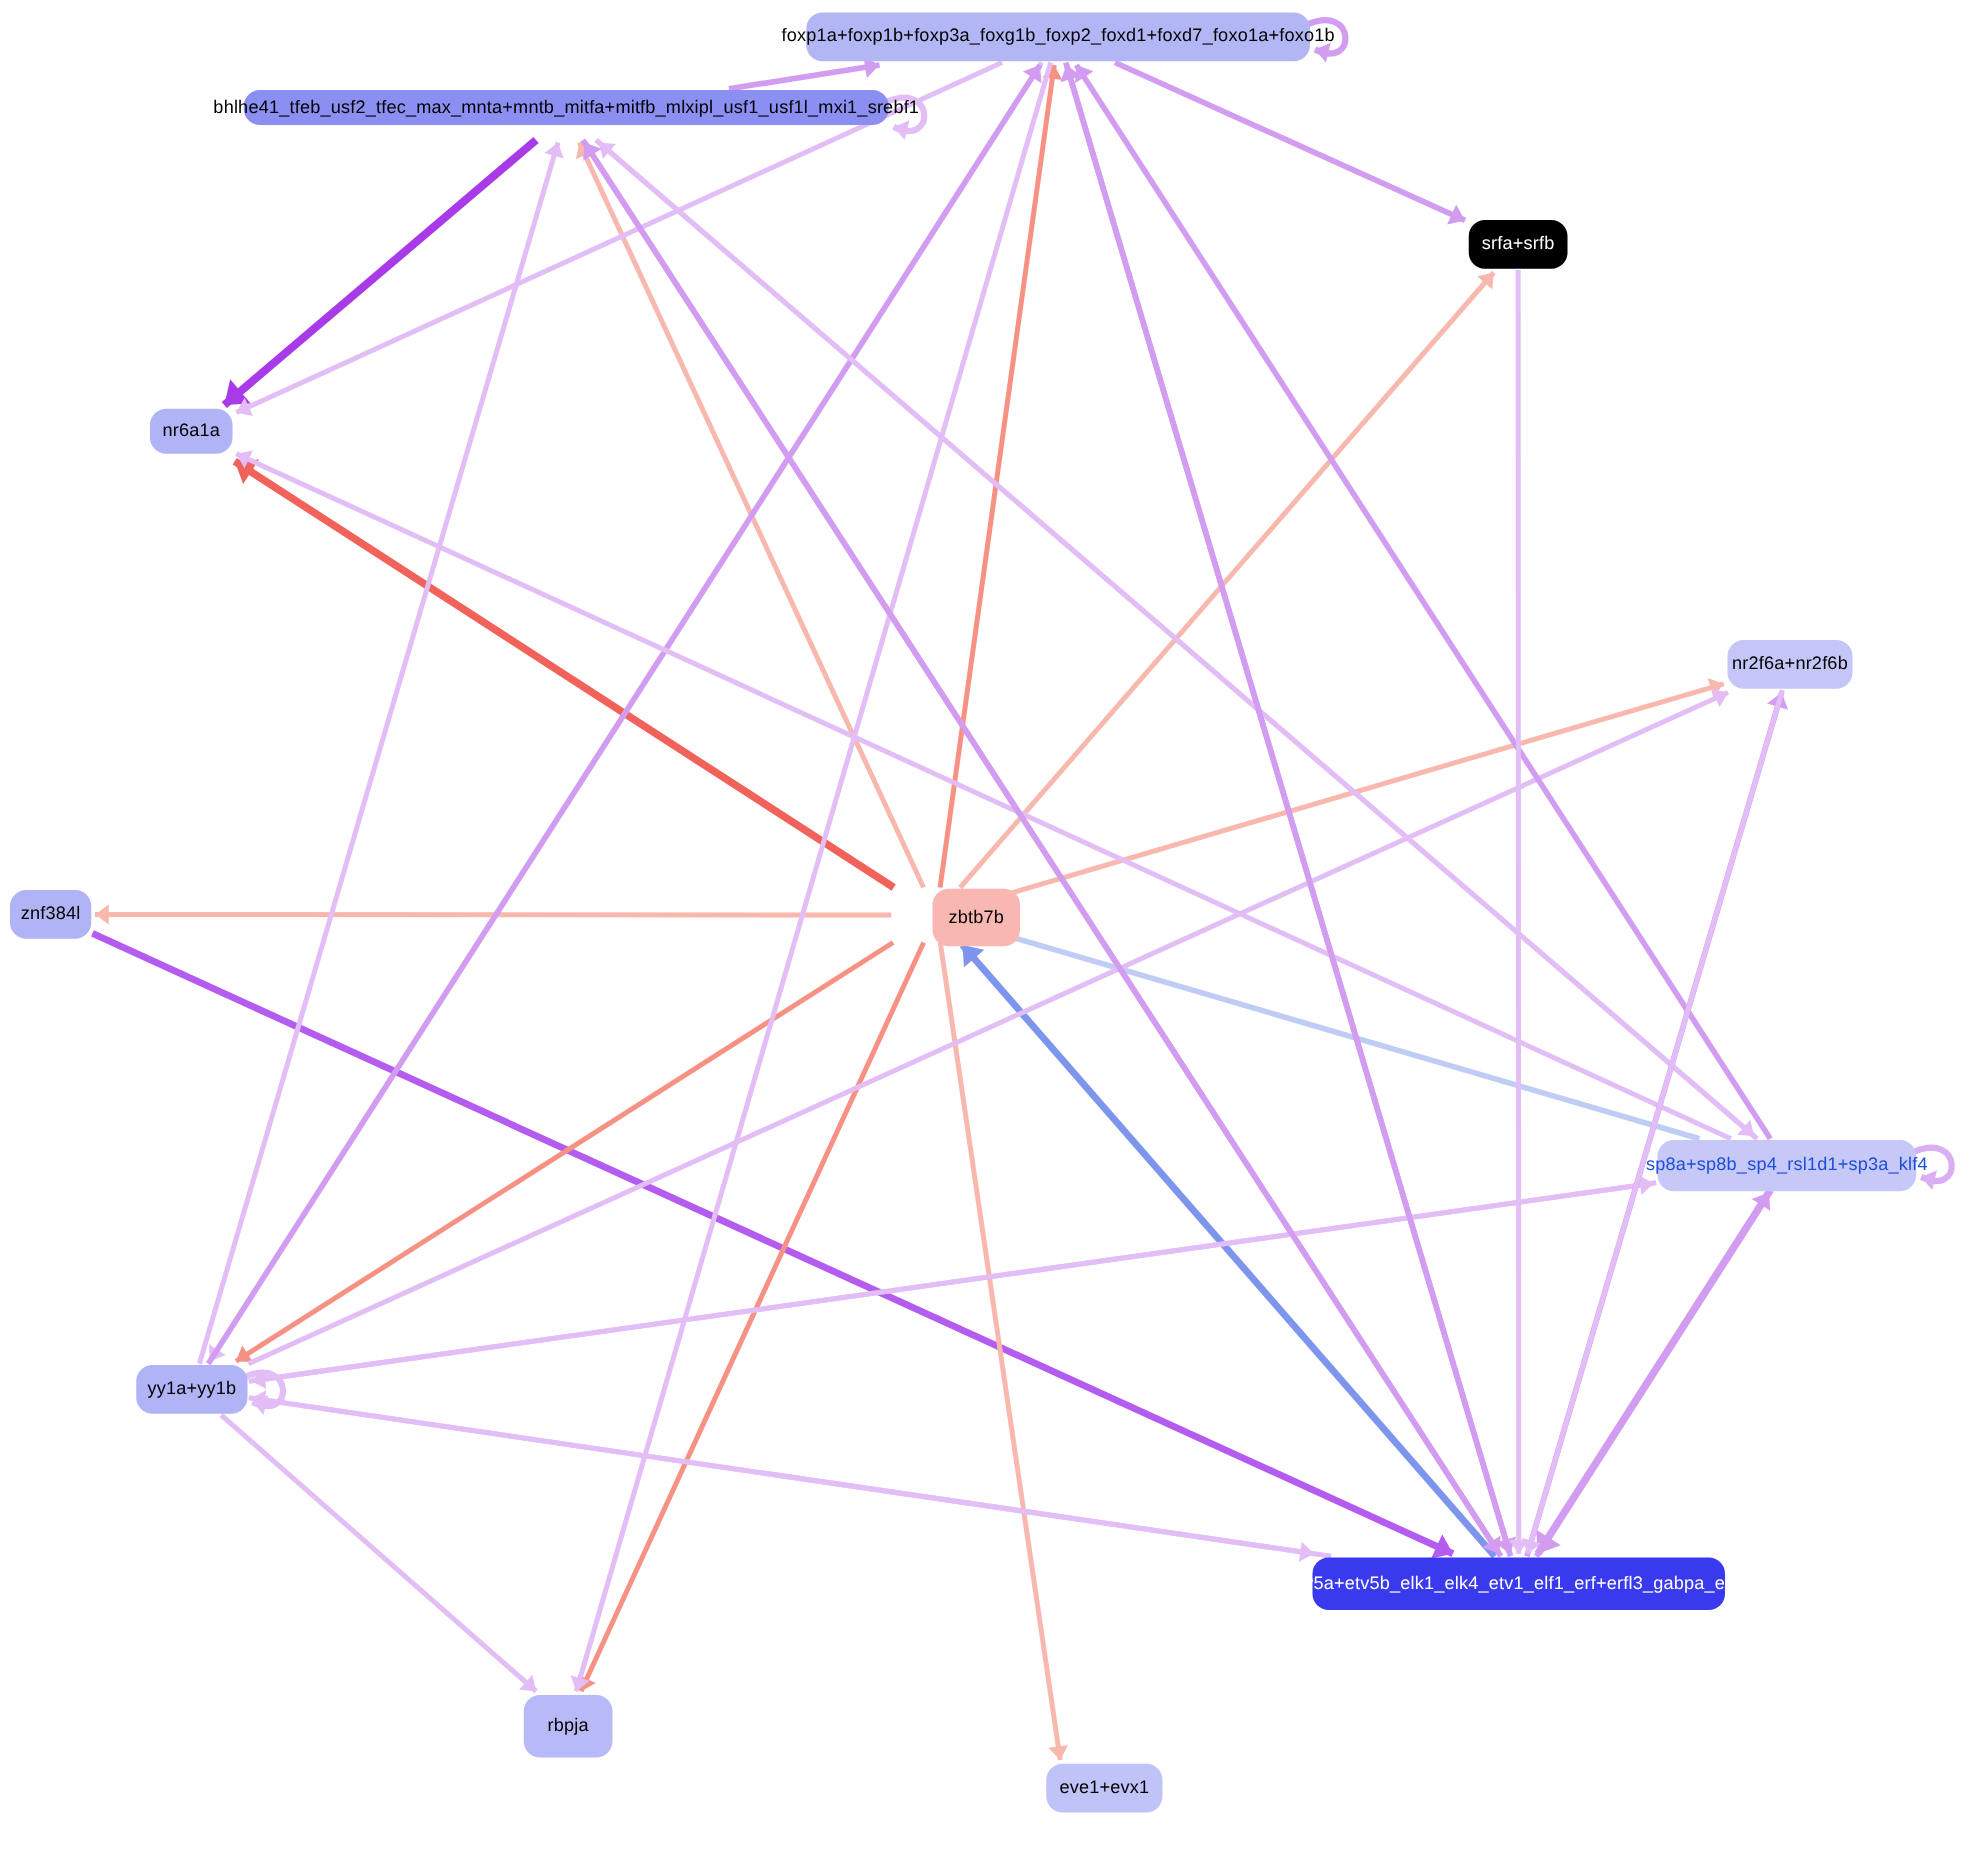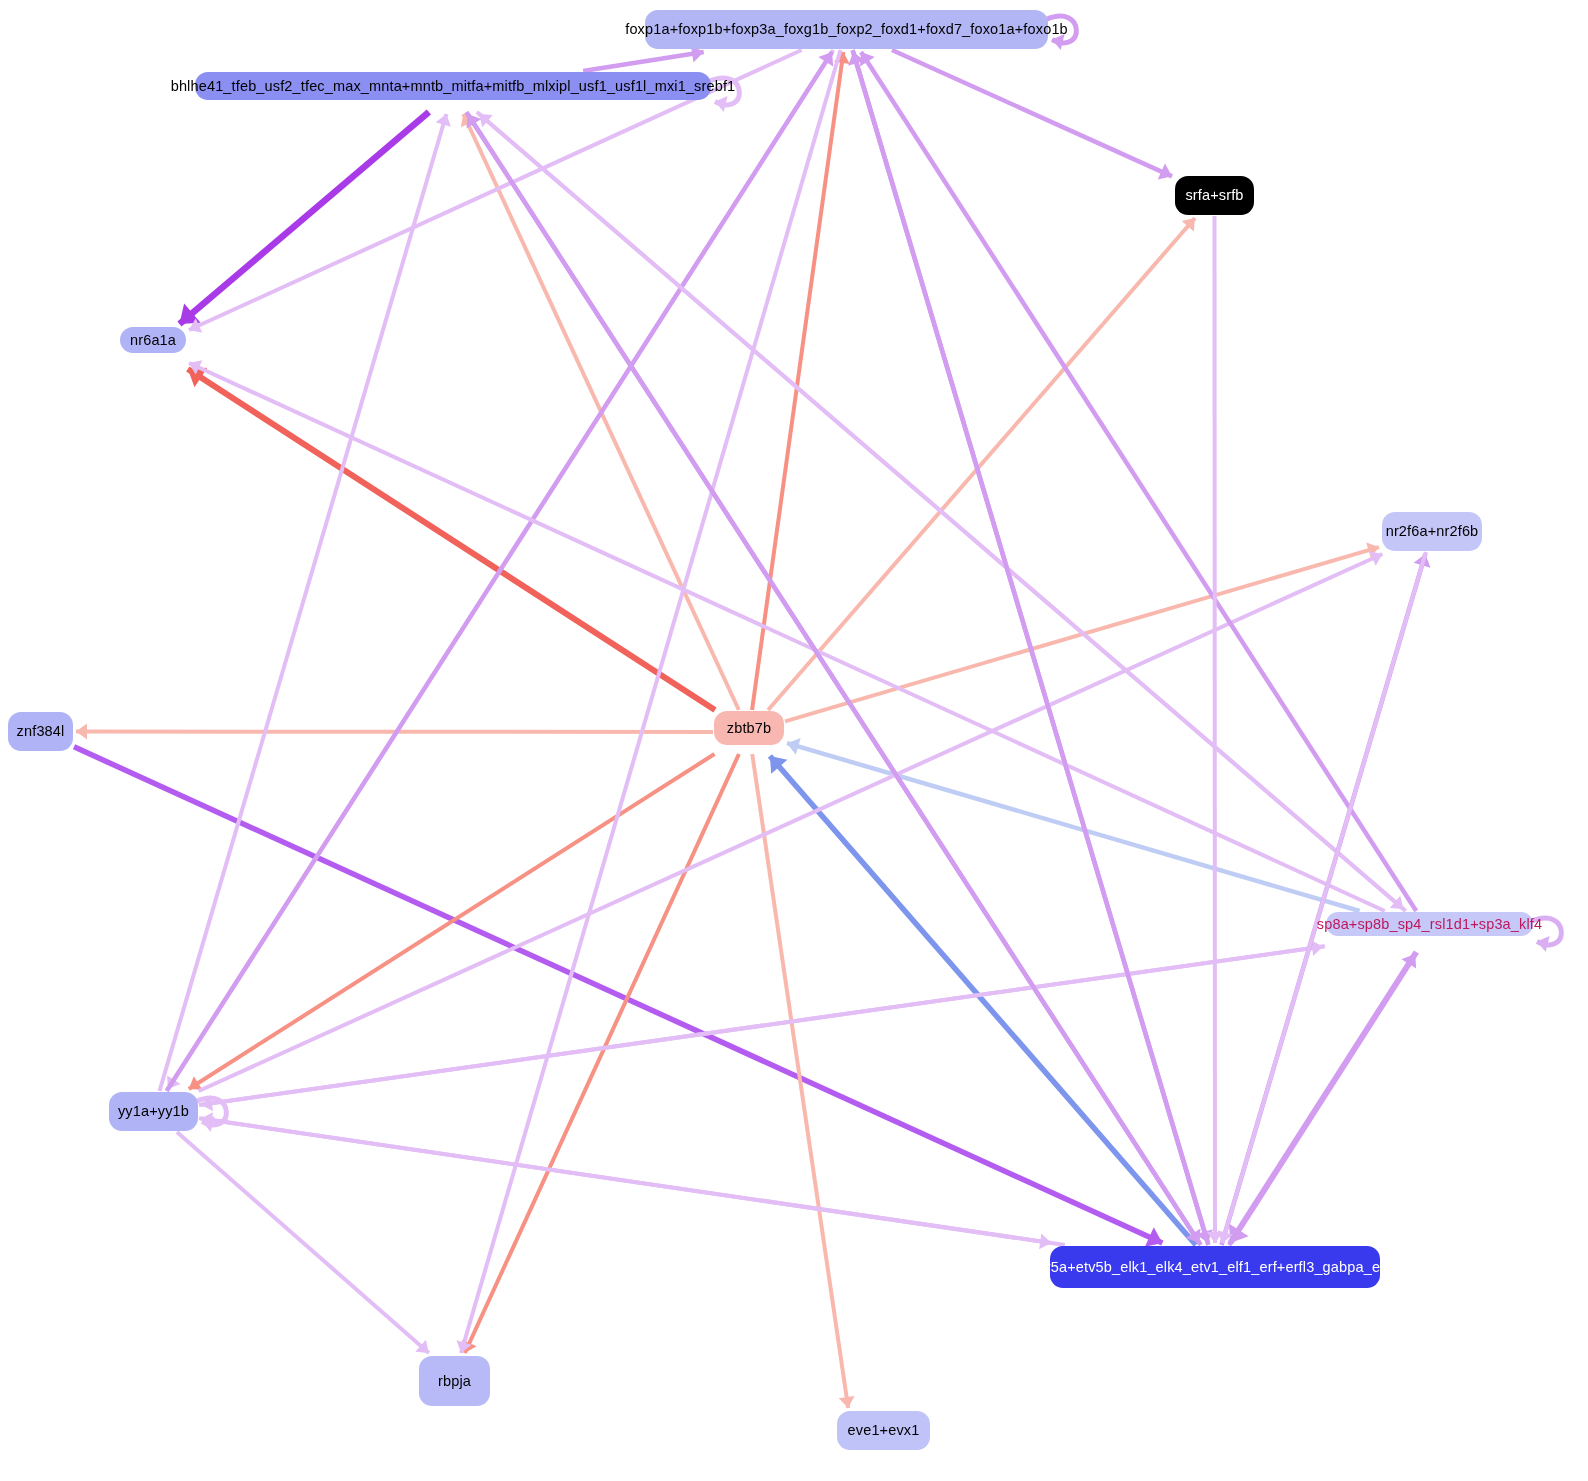--- a/index.html
+++ b/index.html
@@ -132,33 +132,33 @@
   <div id="nodes-layer">
       <div class="node-box" style="left: 645px; top: 10px; width: 403px; height: 39px; background: rgb(179, 182, 245); color: rgb(0, 0, 0);">
         <span>foxp1a+foxp1b+foxp3a_foxg1b_foxp2_foxd1+foxd7_foxo1a+foxo1b</span>
       </div>
       <div class="node-box" style="left: 195px; top: 72px; width: 516px; height: 28px; background: rgb(139, 143, 242); color: rgb(0, 0, 0);">
         <span>bhlhe41_tfeb_usf2_tfec_max_mnta+mntb_mitfa+mitfb_mlxipl_usf1_usf1l_mxi1_srebf1</span>
       </div>
       <div class="node-box" style="left: 1175px; top: 176px; width: 79px; height: 39px; background: #000000; color: rgb(255, 255, 255);">
         <span>srfa+srfb</span>
       </div>
-      <div class="node-box" style="left: 120px; top: 327px; width: 66px; height: 26px; background: rgb(176, 179, 245); color: rgb(0, 0, 0);">
+      <div class="node-box" style="left: 120px; top: 327px; width: 66px; height: 36px; background: rgb(176, 179, 245); color: rgb(0, 0, 0);">
         <span>nr6a1a</span>
       </div>
       <div class="node-box" style="left: 1382px; top: 512px; width: 100px; height: 39px; background: rgb(196, 198, 247); color: rgb(0, 0, 0);">
         <span>nr2f6a+nr2f6b</span>
       </div>
       <div class="node-box" style="left: 8px; top: 712px; width: 65px; height: 39px; background: rgb(176, 179, 245); color: rgb(0, 0, 0);">
         <span>znf384l</span>
       </div>
-      <div class="node-box" style="left: 714px; top: 711px; width: 70px; height: 34px; background: rgb(249, 183, 178); color: rgb(0, 0, 0);">
+      <div class="node-box" style="left: 746px; top: 711px; width: 70px; height: 46px; background: rgb(249, 183, 178); color: rgb(0, 0, 0);">
         <span>zbtb7b</span>
       </div>
-      <div class="node-box" style="left: 1326px; top: 912px; width: 207px; height: 24px; background: rgb(198, 200, 248); color: #be185d;">
+      <div class="node-box" style="left: 1326px; top: 912px; width: 207px; height: 41px; background: rgb(198, 200, 248); color: #1d4ed8;">
         <span>sp8a+sp8b_sp4_rsl1d1+sp3a_klf4</span>
       </div>
       <div class="node-box" style="left: 109px; top: 1092px; width: 89px; height: 39px; background: rgb(176, 179, 245); color: #000000;">
         <span>yy1a+yy1b</span>
       </div>
       <div class="node-box" style="left: 1050px; top: 1246px; width: 330px; height: 42px; background: rgb(57, 57, 238); color: rgb(255, 255, 255);">
         <span>etv5a+etv5b_elk1_elk4_etv1_elf1_erf+erfl3_gabpa_elk3</span>
       </div>
       <div class="node-box" style="left: 419px; top: 1356px; width: 71px; height: 50px; background: rgb(183, 186, 246); color: rgb(0, 0, 0);">
         <span>rbpja</span>

